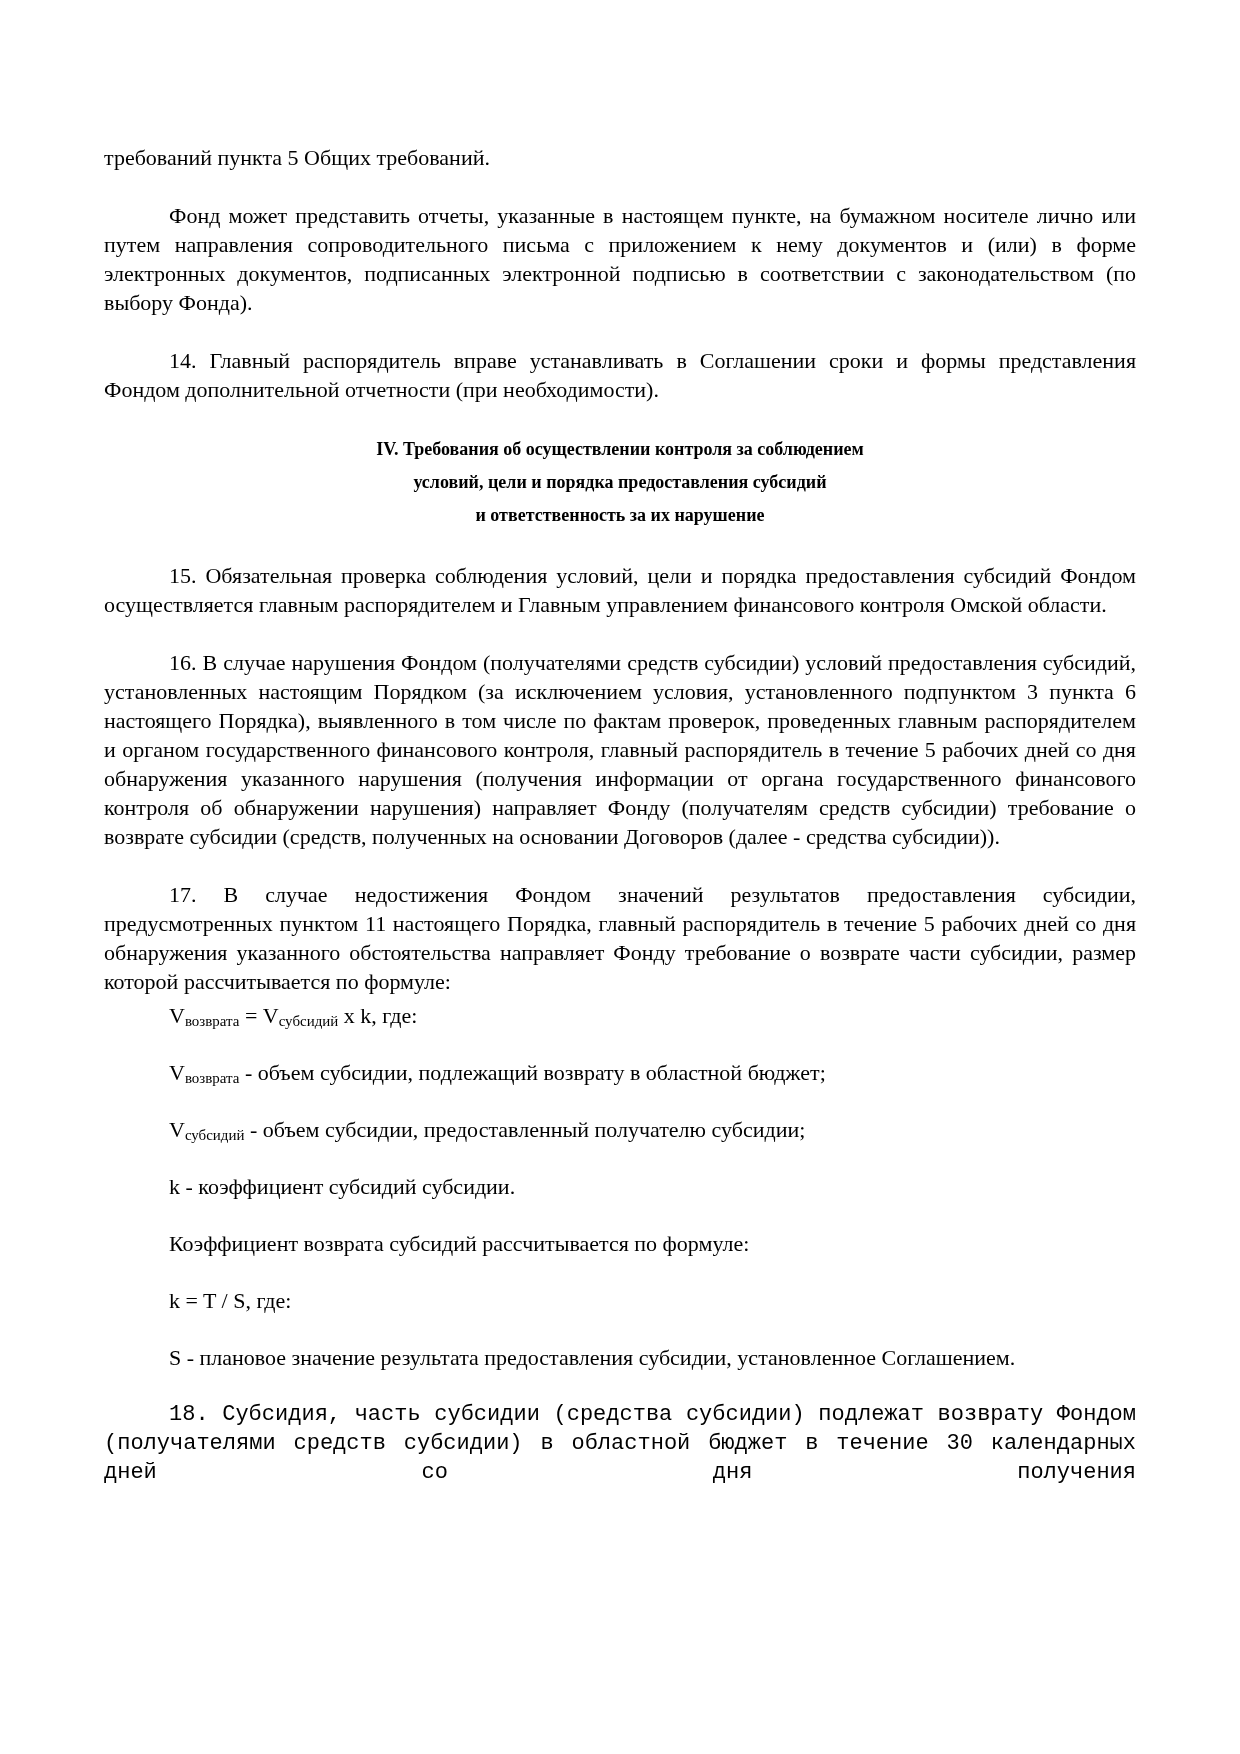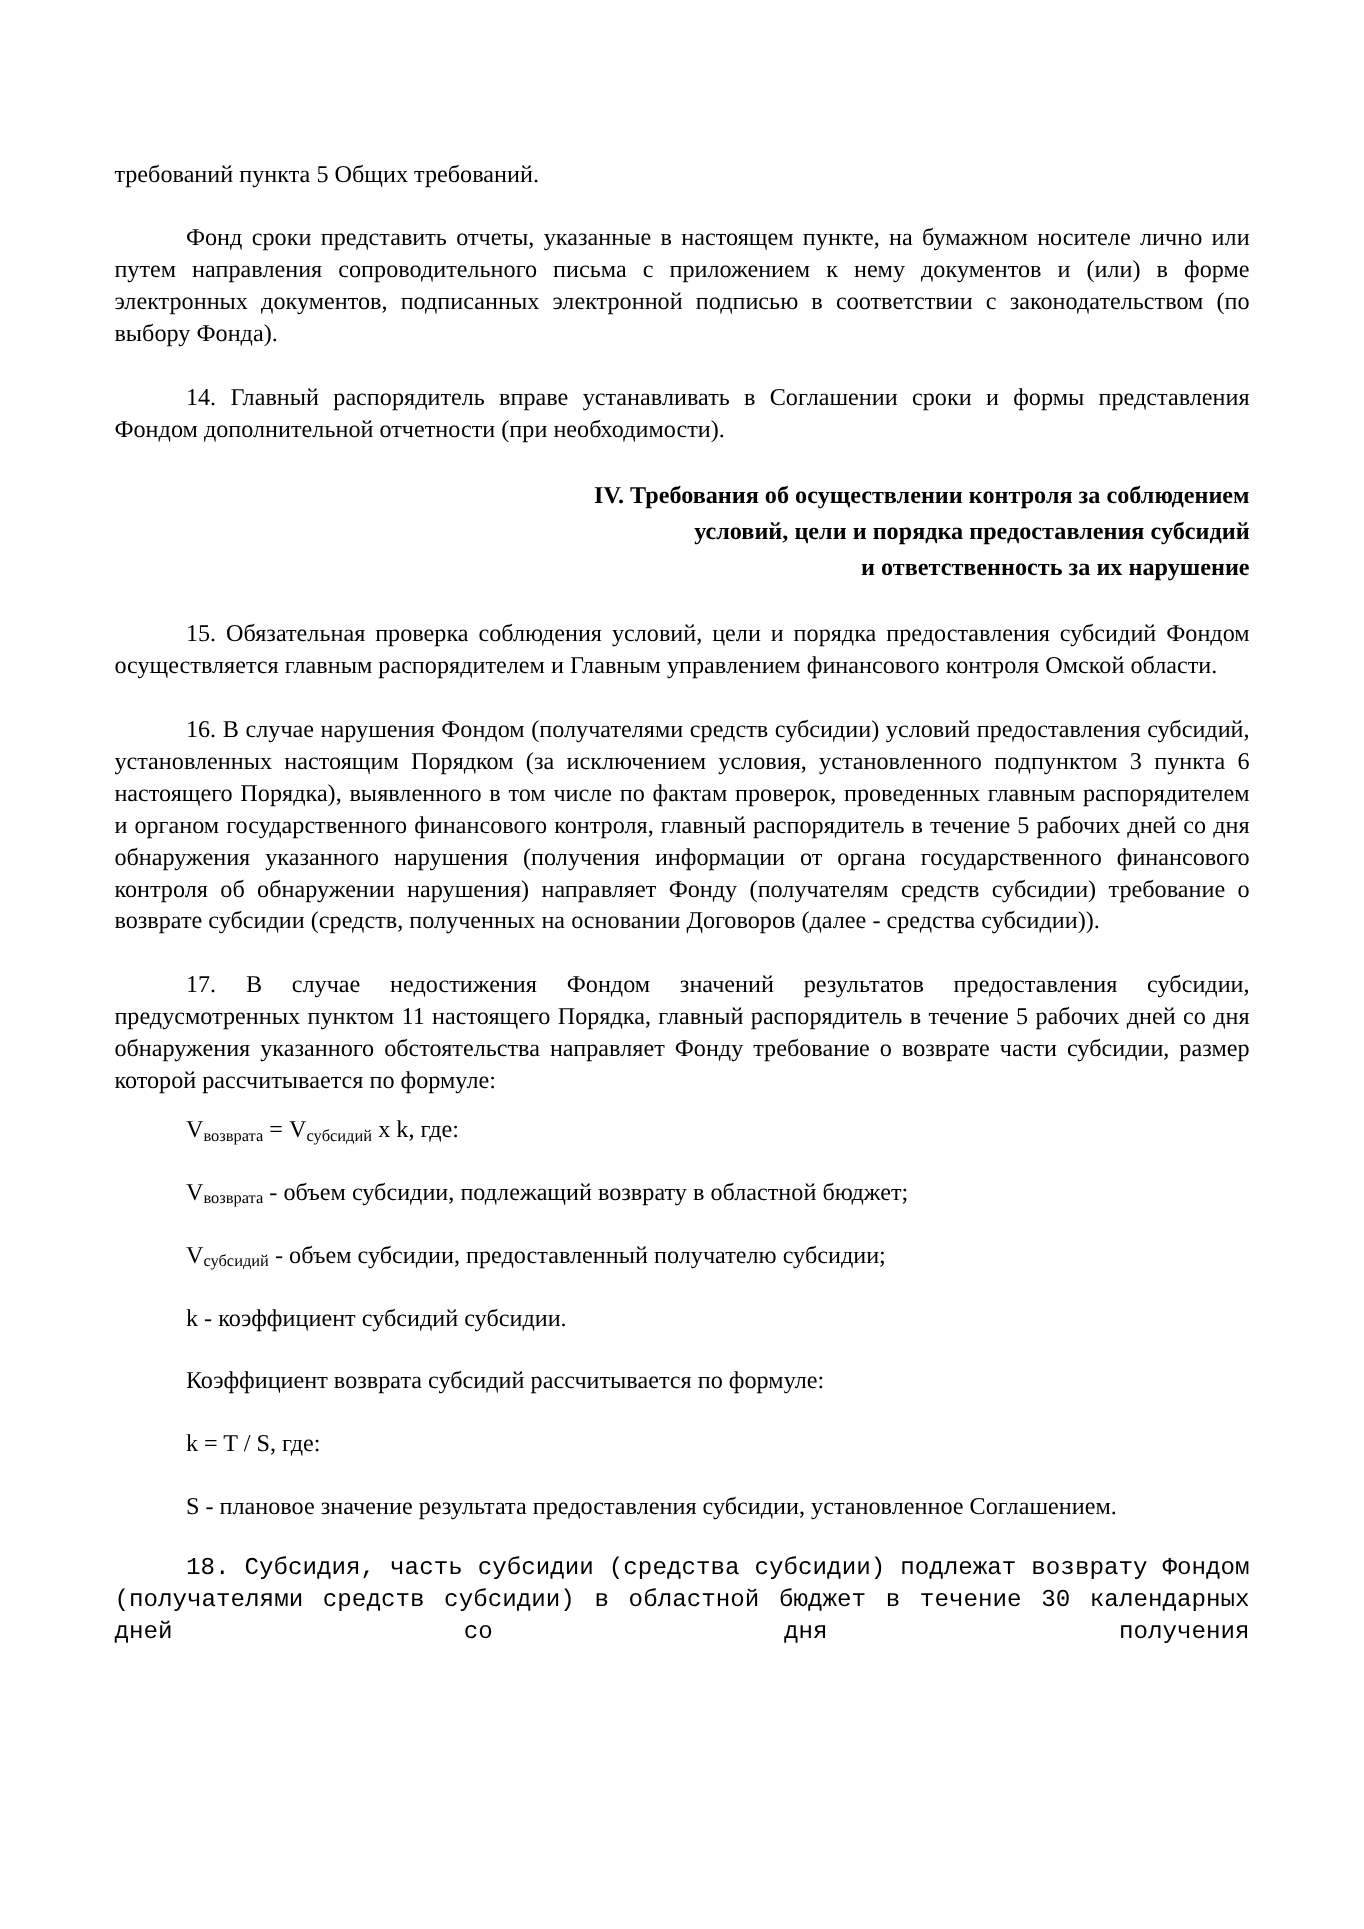--- a/index.html
+++ b/index.html
@@ -22,30 +22,30 @@
   }
   p { margin: 0 0 29px 0; }
   .tail-line {
     text-align: justify;
     text-indent: 0;
   }
   .para {
     text-align: justify;
     text-indent: 65px;
   }
-  .para-nogap { margin-bottom: 16px; }
+  .para-nogap { margin-bottom: 5px; }
   .note-line {
     text-align: left;
     text-indent: 0;
     margin: 0 0 28px 0;
   }
   .heading {
     font-weight: bold;
-    text-align: right;
-    font-size: 22px;
+    text-align: center;
+    font-size: 18px;
     line-height: 33px;
     margin: 0 0 29px 0;
   }
   .heading .hline { display: block; }
   .fline {
     text-align: left;
     text-indent: 65px;
     margin: 0 0 28px 0;
     white-space: nowrap;
   }
@@ -62,21 +62,21 @@
     font-family: Liberation Mono, monospace;
   }
 </style>
 </head>
 <body>
 
 <div class="page">
 
   <p class="tail-line">требований пункта 5 Общих требований.</p>
 
-  <p class="para">Фонд сроки представить отчеты, указанные в настоящем пункте, на бумажном носителе лично или путем направления сопроводительного письма с приложением к нему документов и (или) в форме электронных документов, подписанных электронной подписью в соответствии с законодательством (по выбору Фонда).</p>
+  <p class="para">Фонд может представить отчеты, указанные в настоящем пункте, на бумажном носителе лично или путем направления сопроводительного письма с приложением к нему документов и (или) в форме электронных документов, подписанных электронной подписью в соответствии с законодательством (по выбору Фонда).</p>
 
   <p class="para">14. Главный распорядитель вправе устанавливать в Соглашении сроки и формы представления Фондом дополнительной отчетности (при необходимости).</p>
 
   <h2 class="heading">
     <span class="hline">IV. Требования об осуществлении контроля за соблюдением</span>
     <span class="hline">условий, цели и порядка предоставления субсидий</span>
     <span class="hline">и ответственность за их нарушение</span>
   </h2>
 
   <p class="para">15. Обязательная проверка соблюдения условий, цели и порядка предоставления субсидий Фондом осуществляется главным распорядителем и Главным управлением финансового контроля Омской области.</p>

